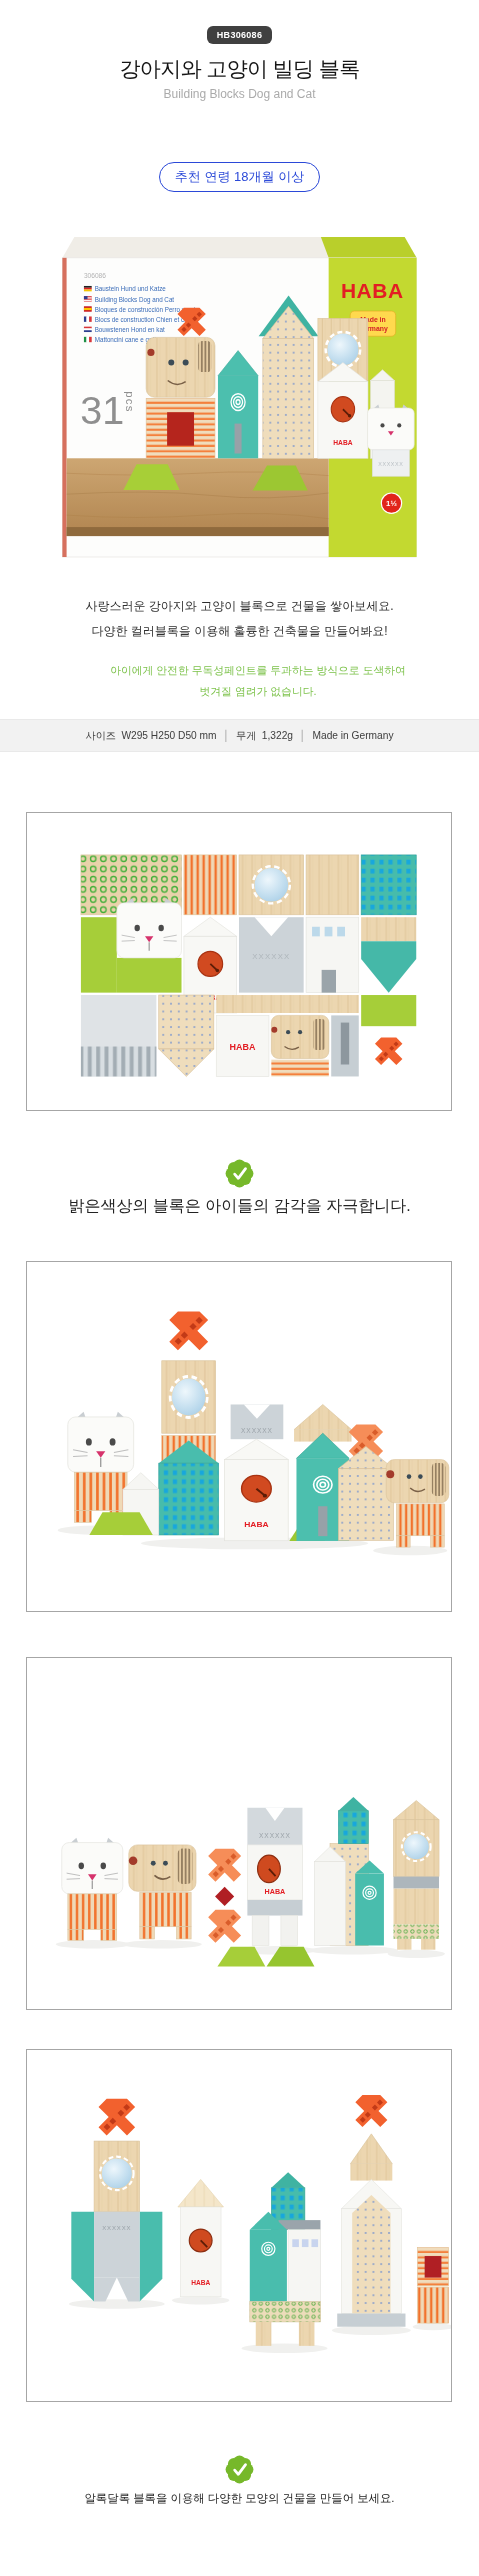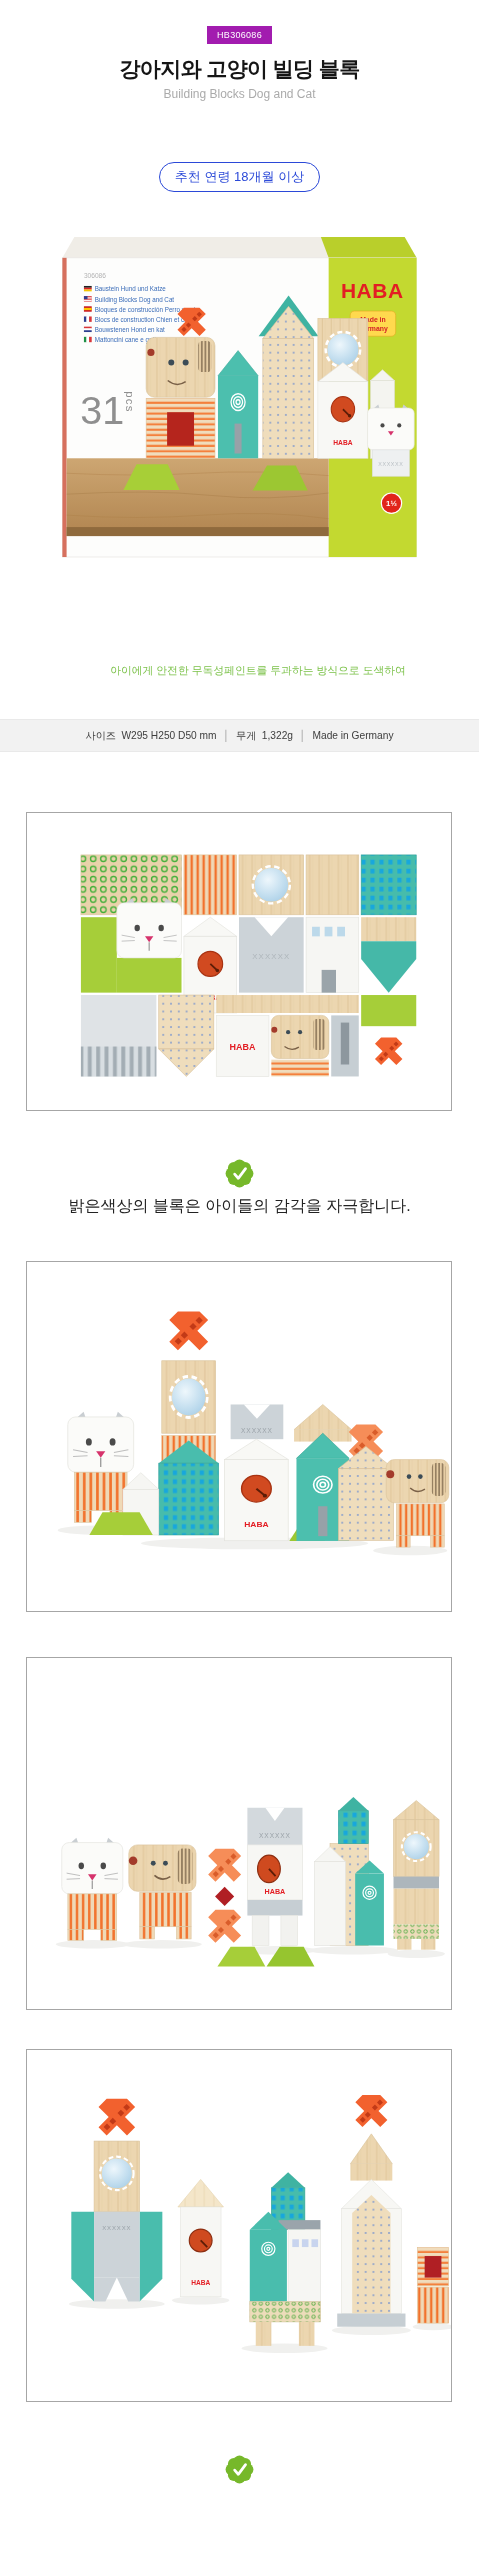--- a/index.html
+++ b/index.html
@@ -1,21 +1,21 @@
 <!DOCTYPE html>
 <html style="font-size:9.6px"><head>
 <meta charset="utf-8">
 <style>
   html,body{margin:0;padding:0;background:#fff;}
   #page{position:relative;width:479px;height:2576px;margin:0 auto;background:#fff;
         font-family:"Liberation Sans",sans-serif;overflow:hidden;}
   .abs{position:absolute;left:0;right:0;text-align:center;}
-  .code-pill{display:inline-block;background:#a21caf;color:#fff;font-weight:normal;
-        font-size:9px;padding:4.2px 9.6px;border-radius:0;letter-spacing:0.3px;}
-  .title{font-size:21px;font-weight:700;color:#151515;letter-spacing:-0.6px;}
+  .code-pill{display:inline-block;background:#404040;color:#fff;font-weight:bold;
+        font-size:9px;padding:4.2px 9.6px;border-radius:6px;letter-spacing:0.3px;}
+  .title{font-size:21px;font-weight:400;color:#151515;letter-spacing:-0.6px;}
   .subtitle{font-size:12px;color:#ababab;}
   .age-pill{display:inline-block;border:1.2px solid #2b49d8;color:#2b49d8;font-size:13px;
         padding:4.8px 14.4px;border-radius:598px;}
   .desc{font-size:12px;color:#2e2e2e;line-height:25px;}
   .safety{font-size:10.8px;color:#7cc24a;line-height:21px;padding-left:37px;}
   .specbar{position:absolute;left:0;width:479px;top:719px;height:31px;background:#f2f2f2;
         border-top:0.6px solid #e9e9e9;border-bottom:0.6px solid #e9e9e9;
         display:flex;align-items:center;justify-content:center;gap:5.4px;
         font-size:10.2px;color:#3d3d3d;}
   .specbar .sep{color:#9a9a9a;padding:0 1.2px;}
@@ -284,22 +284,27 @@
           <polygon points="328,484 352,442 400,442 420,484" fill="#9cc732"></polygon>
         </g>
         <g>
           <circle cx="560" cy="505" r="17" fill="#e1251b" stroke="#fff" stroke-width="2"></circle>
           <text x="560" y="510" font-size="13" font-weight="bold" fill="#fff" text-anchor="middle">1½</text>
         </g>
       </g>
     </svg>
   </div>
 
+  <div class="abs desc" style="top:594px">
+    <div>사랑스러운 강아지와 고양이 블록으로 건물을 쌓아보세요.</div>
+    <div>다양한 컬러블록을 이용해 훌륭한 건축물을 만들어봐요!</div>
+  </div>
   <div class="abs safety" style="top:660px">
     <div>아이에게 안전한 무독성페인트를 투과하는 방식으로 도색하여</div>
+    <div>벗겨질 염려가 없습니다.</div>
   </div>
 
   <div class="specbar">
     <span>사이즈</span>
     <span>W295 H250 D50 mm</span>
     <span class="sep">│</span>
     <span>무게</span>
     <span>1,322g</span>
     <span class="sep">│</span>
     <span>Made in Germany</span>
@@ -530,15 +535,16 @@
         </g>
       </g>
     </svg>
   </div>
 
   <div class="abs" style="top:2455px">
     <svg width="29" height="29" viewBox="-24 -24 48 48">
       <use href="#fig-seal"></use>
     </svg>
   </div>
+  <div class="abs caption" style="top:2491px;font-size:11.4px">알록달록 블록을 이용해 다양한 모양의 건물을 만들어 보세요.</div>
 
 </div>
 
 
 </body></html>

